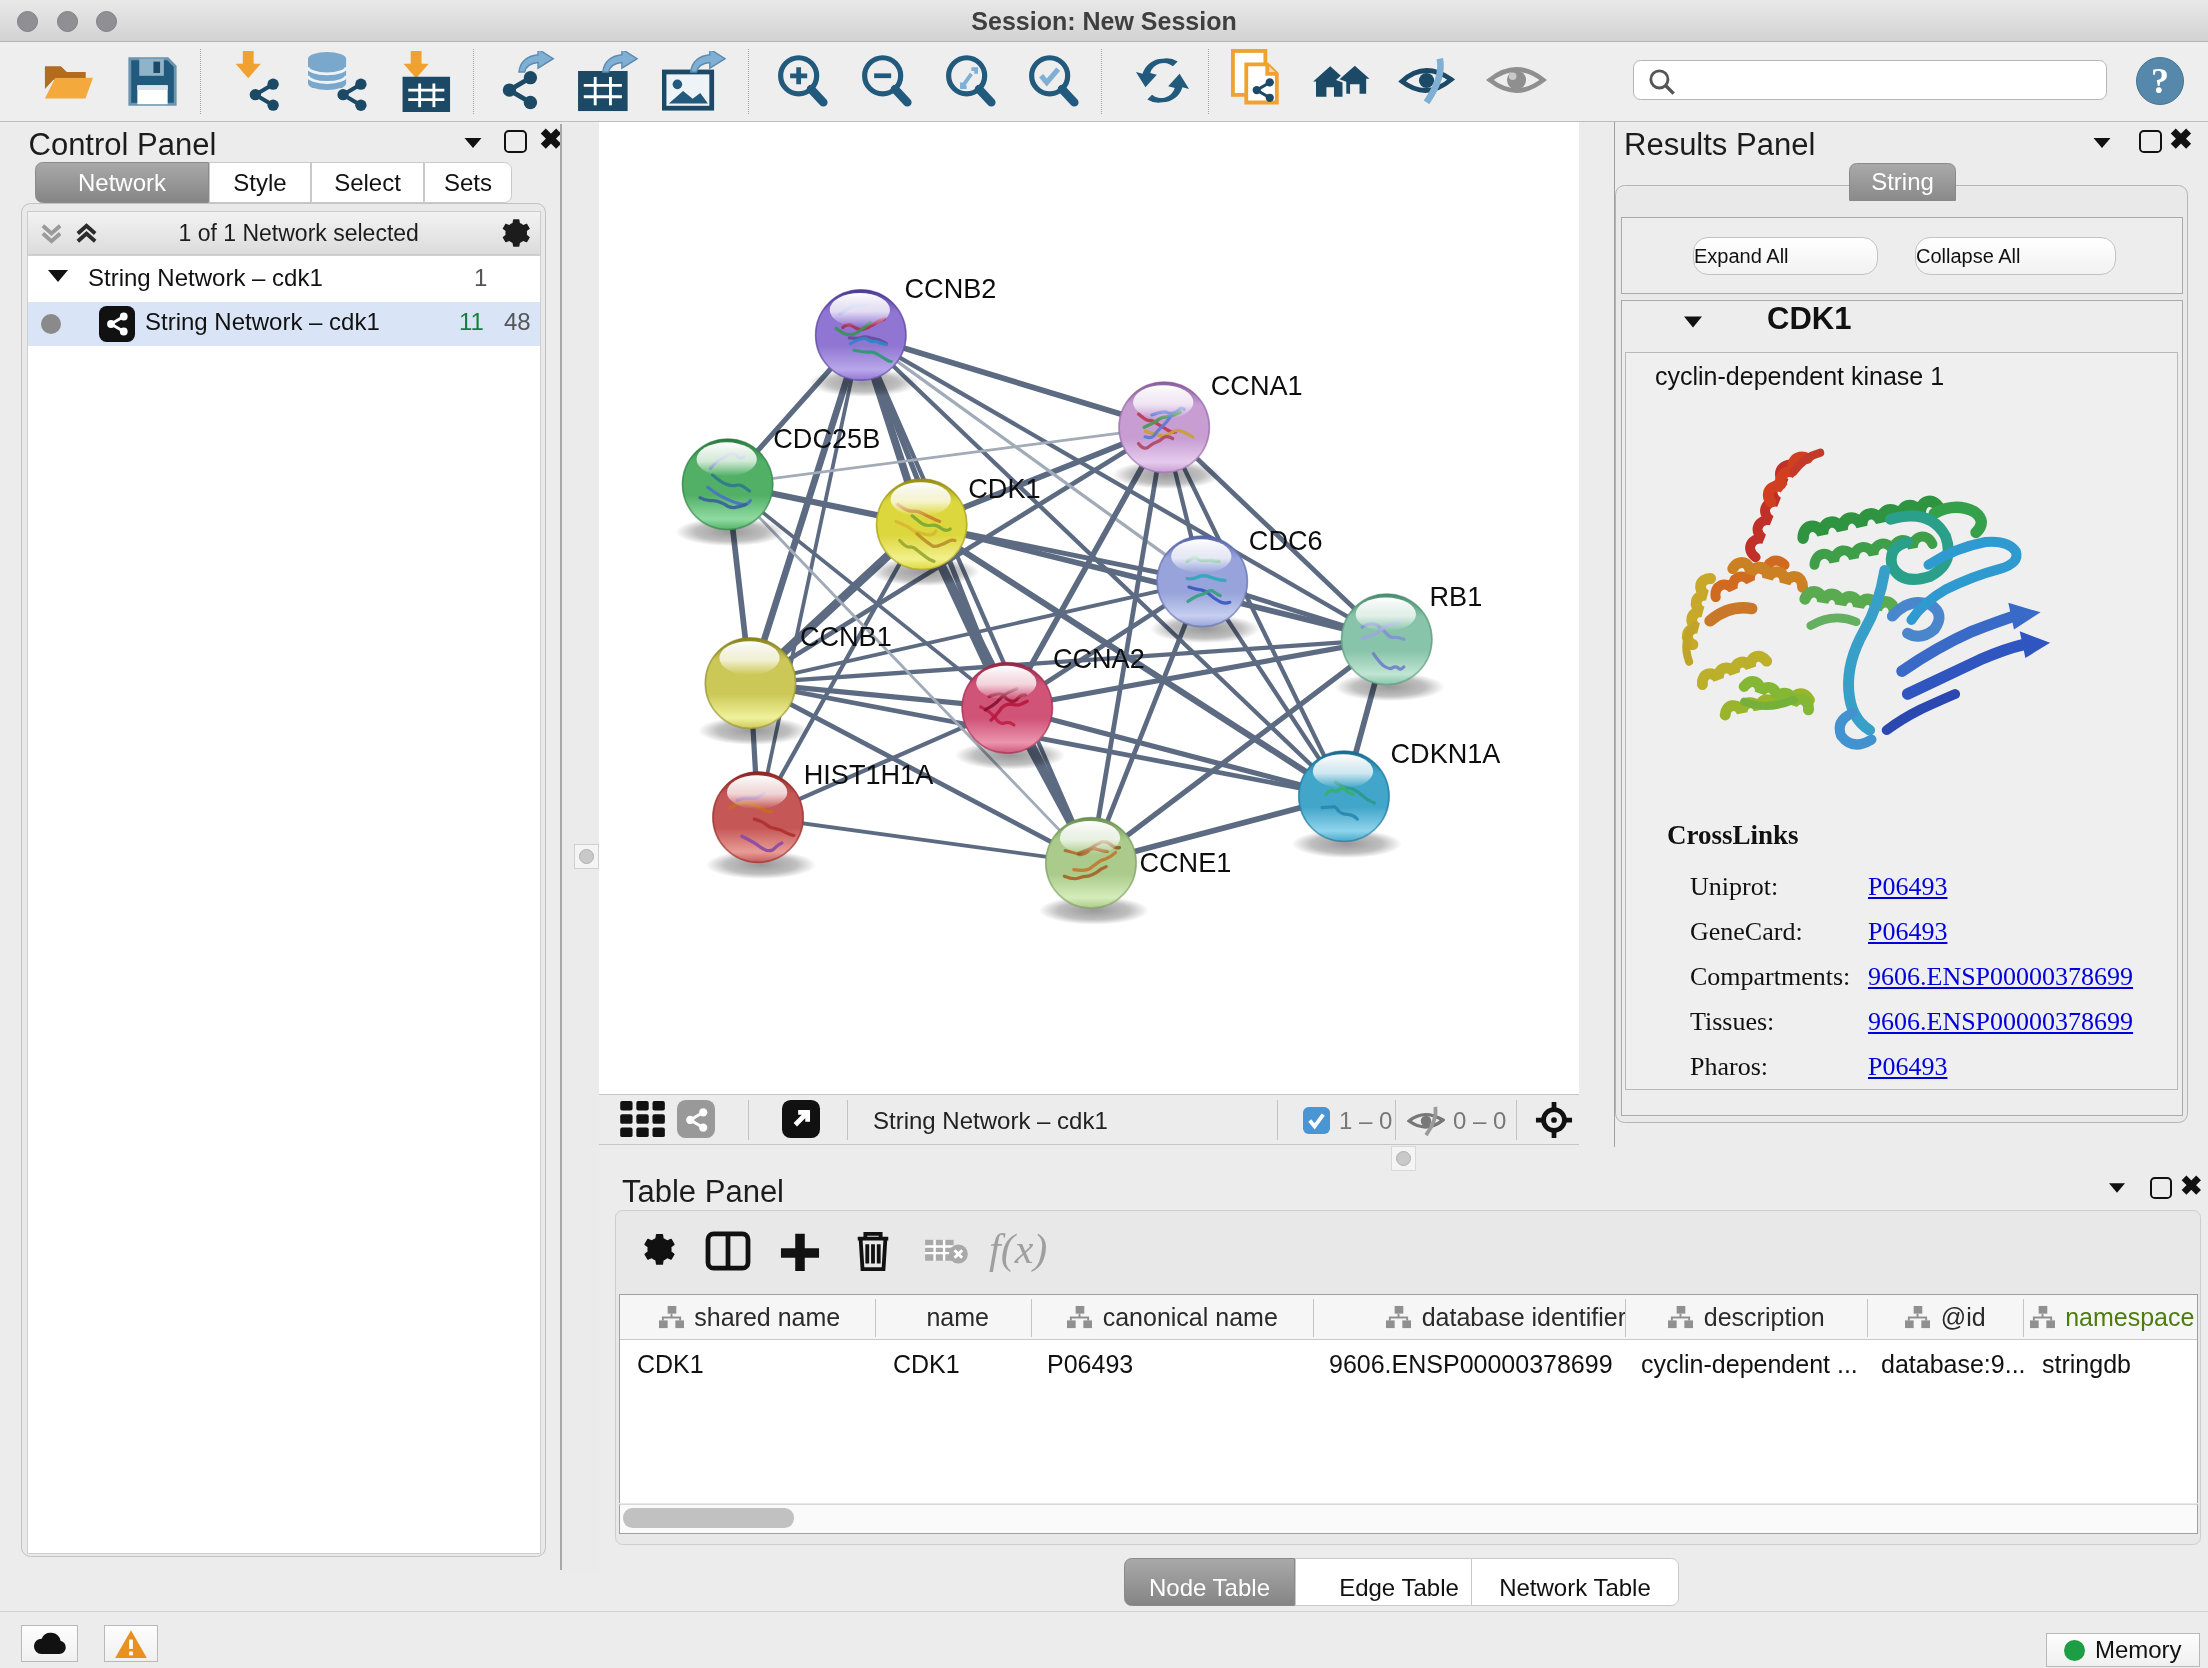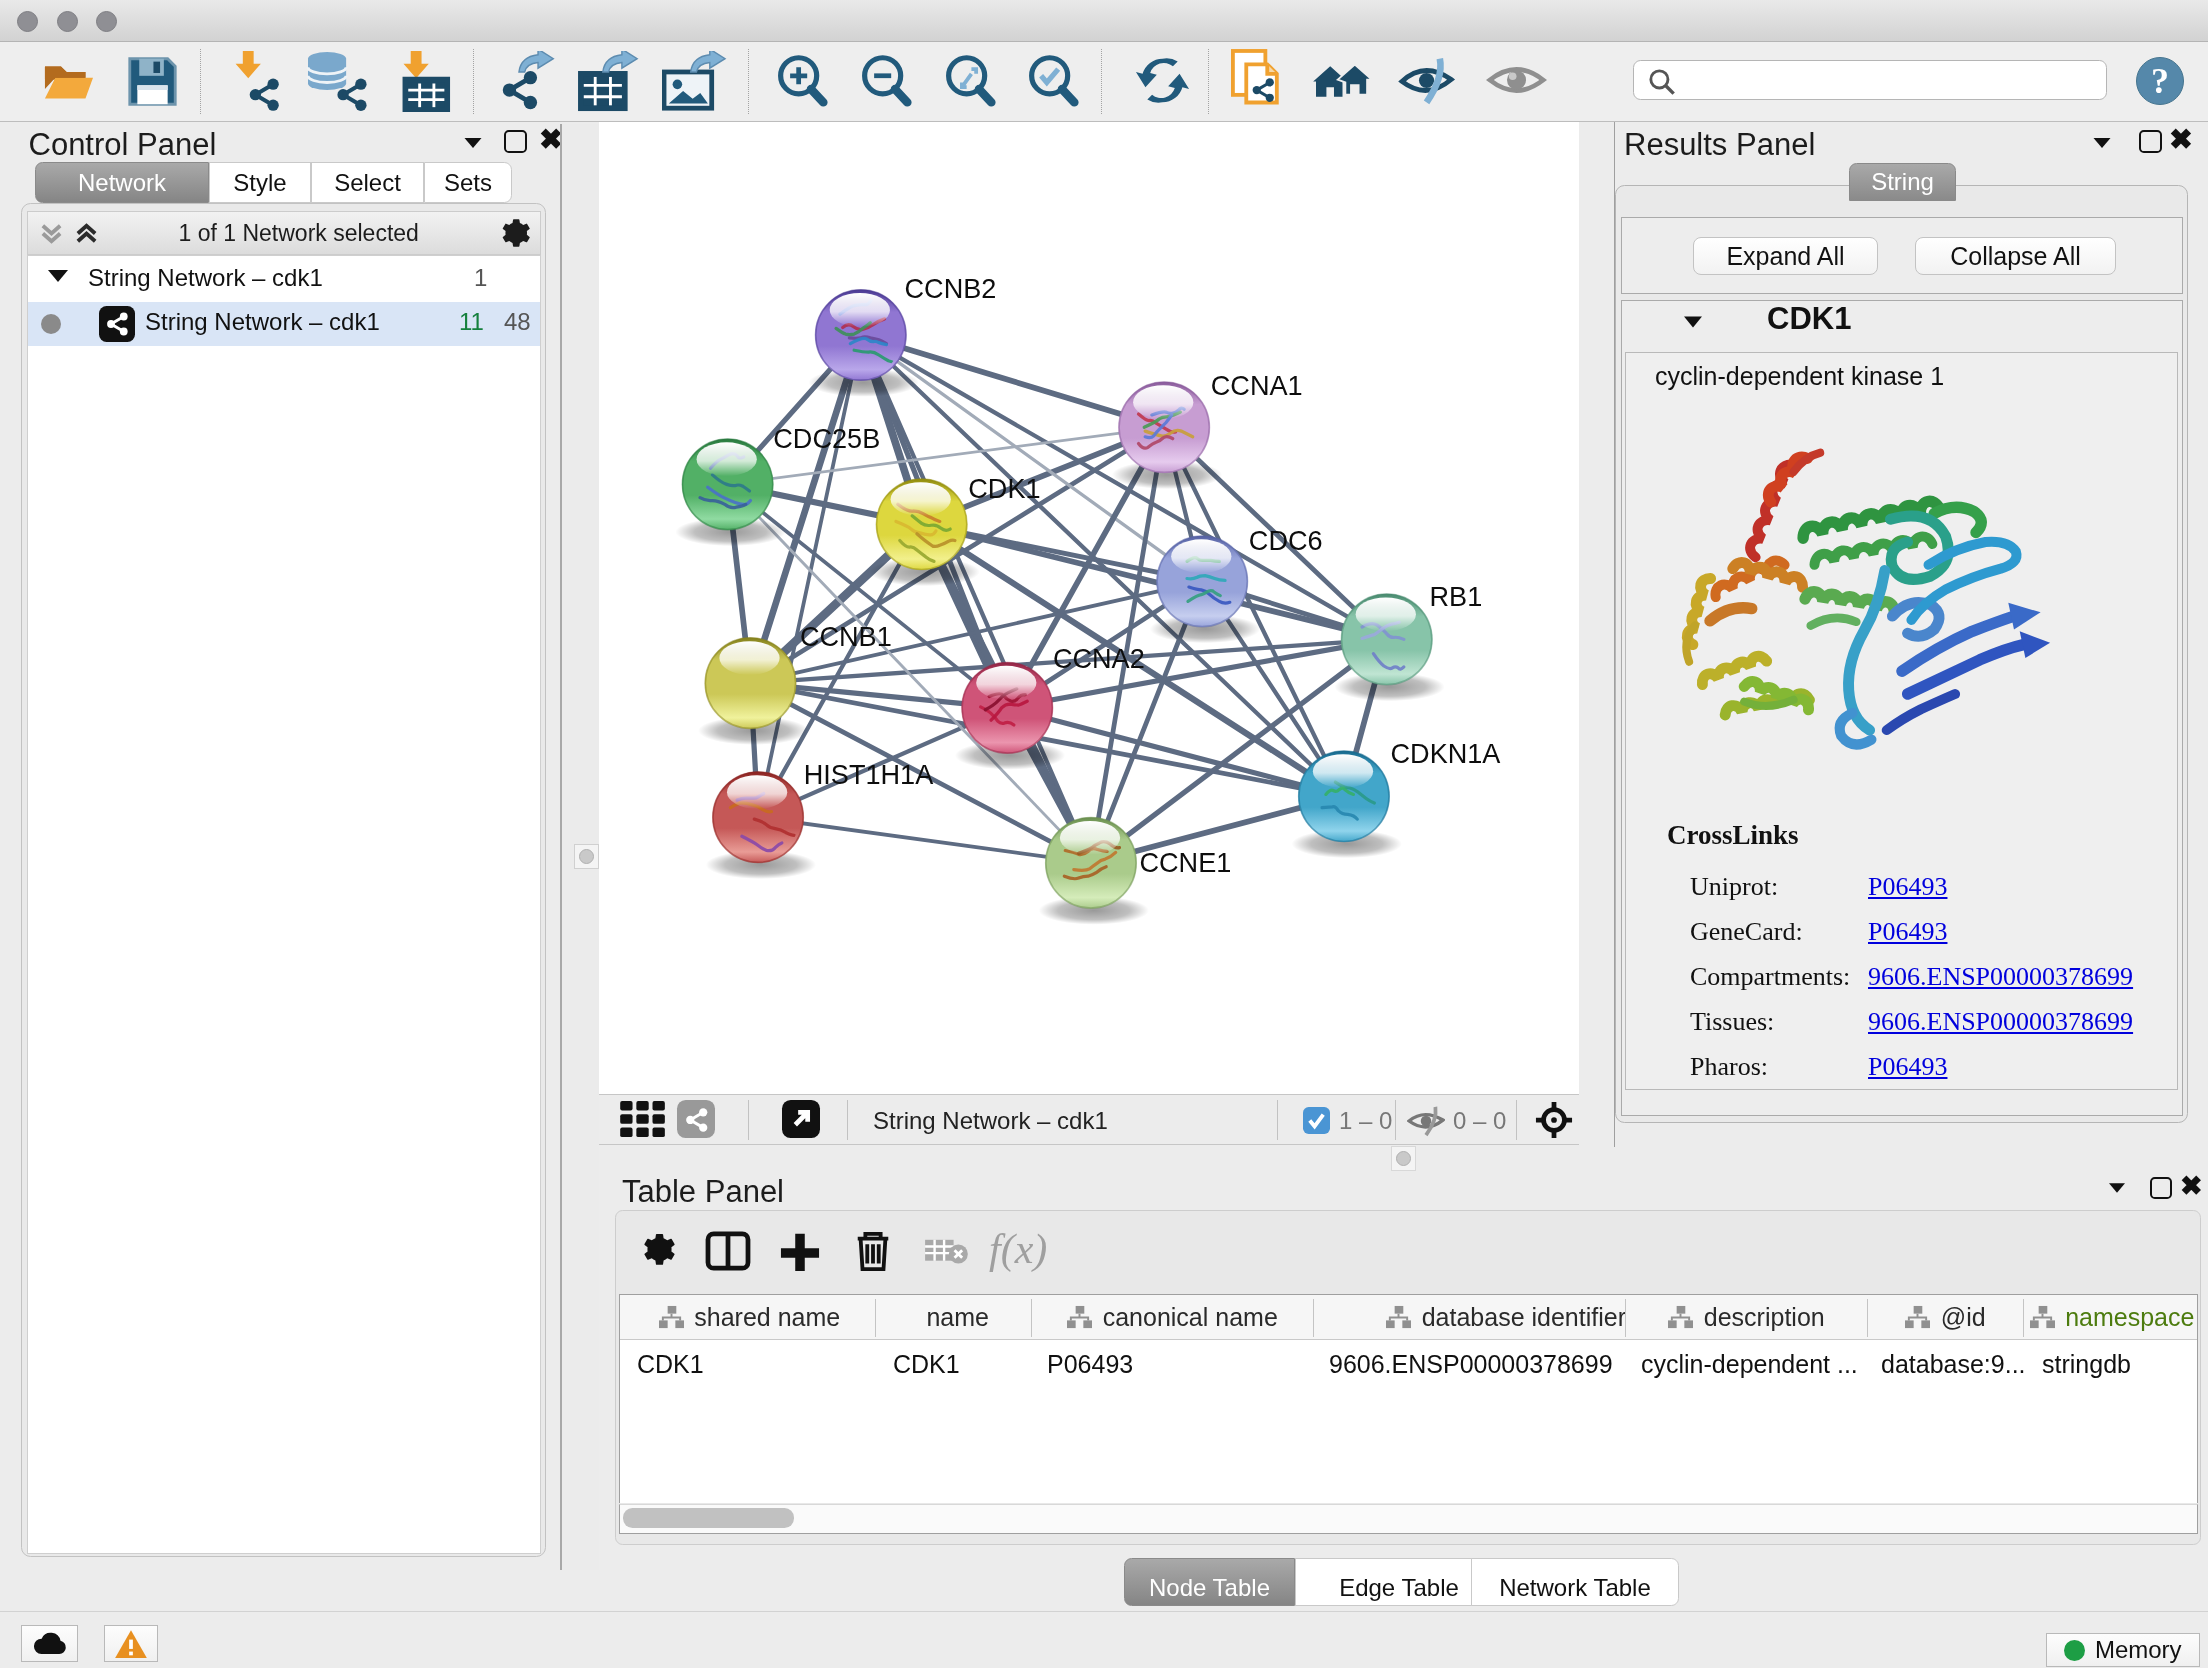--- a/index.html
+++ b/index.html
@@ -3,29 +3,30 @@
 *{margin:0;padding:0;box-sizing:border-box}
 html,body{width:2208px;height:1668px;background:#ececec;font-family:"Liberation Sans",sans-serif;overflow:hidden}
 #root{position:relative;width:2208px;height:1668px}
 .abs{position:absolute}
 .paneltitle{font-size:31px;color:#1c1c1c}
 .tri{width:0;height:0;border-left:10.5px solid transparent;border-right:10.5px solid transparent;border-top:12.4px solid #111}
 .sq{width:26px;height:26px;border:3.3px solid #111;border-radius:4.8px}
 .xx{font-size:28.5px;font-weight:bold;color:#111;line-height:26px}
 .tabbtn{display:inline-block;text-align:center;font-size:24px;background:#fff;color:#111;border:1px solid #c9c9c9;padding:5.7px 0}
 .tabsel{background:linear-gradient(#a9a9a9,#858585);color:#fff;border:1px solid #8a8a8a}
-.btn{display:inline-block;background:linear-gradient(#ffffff,#f2f2f2);border:1px solid #c3c3c3;border-radius:8px;text-align:center;font-size:25px;color:#111}
+.btn{display:inline-block;background:linear-gradient(#ffffff,#f2f2f2);border:1px solid #c3c3c3;border-radius:15px;font-size:20px;color:#111}
 </style></head>
 <body>
 <div id="root">
 
 <div class="abs" style="left:0;top:0;width:2208px;height:42px;background:linear-gradient(#e9e9e9,#d2d2d2);border-bottom:1px solid #b4b4b4"></div>
 <div class="abs" style="left:17px;top:10.5px;width:21px;height:21px;border-radius:50%;background:#8f8f94;border:1px solid #7e7e83"></div>
 <div class="abs" style="left:57px;top:10.5px;width:21px;height:21px;border-radius:50%;background:#8f8f94;border:1px solid #7e7e83"></div>
 <div class="abs" style="left:96px;top:10.5px;width:21px;height:21px;border-radius:50%;background:#8f8f94;border:1px solid #7e7e83"></div>
+<div class="abs" style="left:0;top:6.7px;width:2208px;text-align:center;font-size:25px;font-weight:bold;color:#3f3f3f">Session: New Session</div>
 
 <div class="abs" style="left:0;top:42px;width:2208px;height:80px;background:#eeeeee;border-bottom:1.9px solid #bdbdbd" id="toolbar"></div>
 <svg class="abs" style="left:42px;top:57px" width="53" height="49" viewBox="0 0 56 52">
 <path d="M3 10 h17 l6 6 h20 v8 H3 Z" fill="#b36b1e"></path>
 <path d="M3 10 v34 h6 L3 44 Z" fill="#b36b1e"></path>
 <path d="M3 44 L14 22 h40 L46 44 Z" fill="#f3a93c"></path>
 <path d="M3 10 h17 l6 6 h20 v6 H14 L3 34 Z" fill="#b36b1e"></path>
 </svg>
 <svg class="abs" style="left:126px;top:55px" width="53" height="53" viewBox="0 0 56 56">
 <path d="M4 4 h40 l8 8 v40 h-48 Z" fill="#215a7c"></path>

